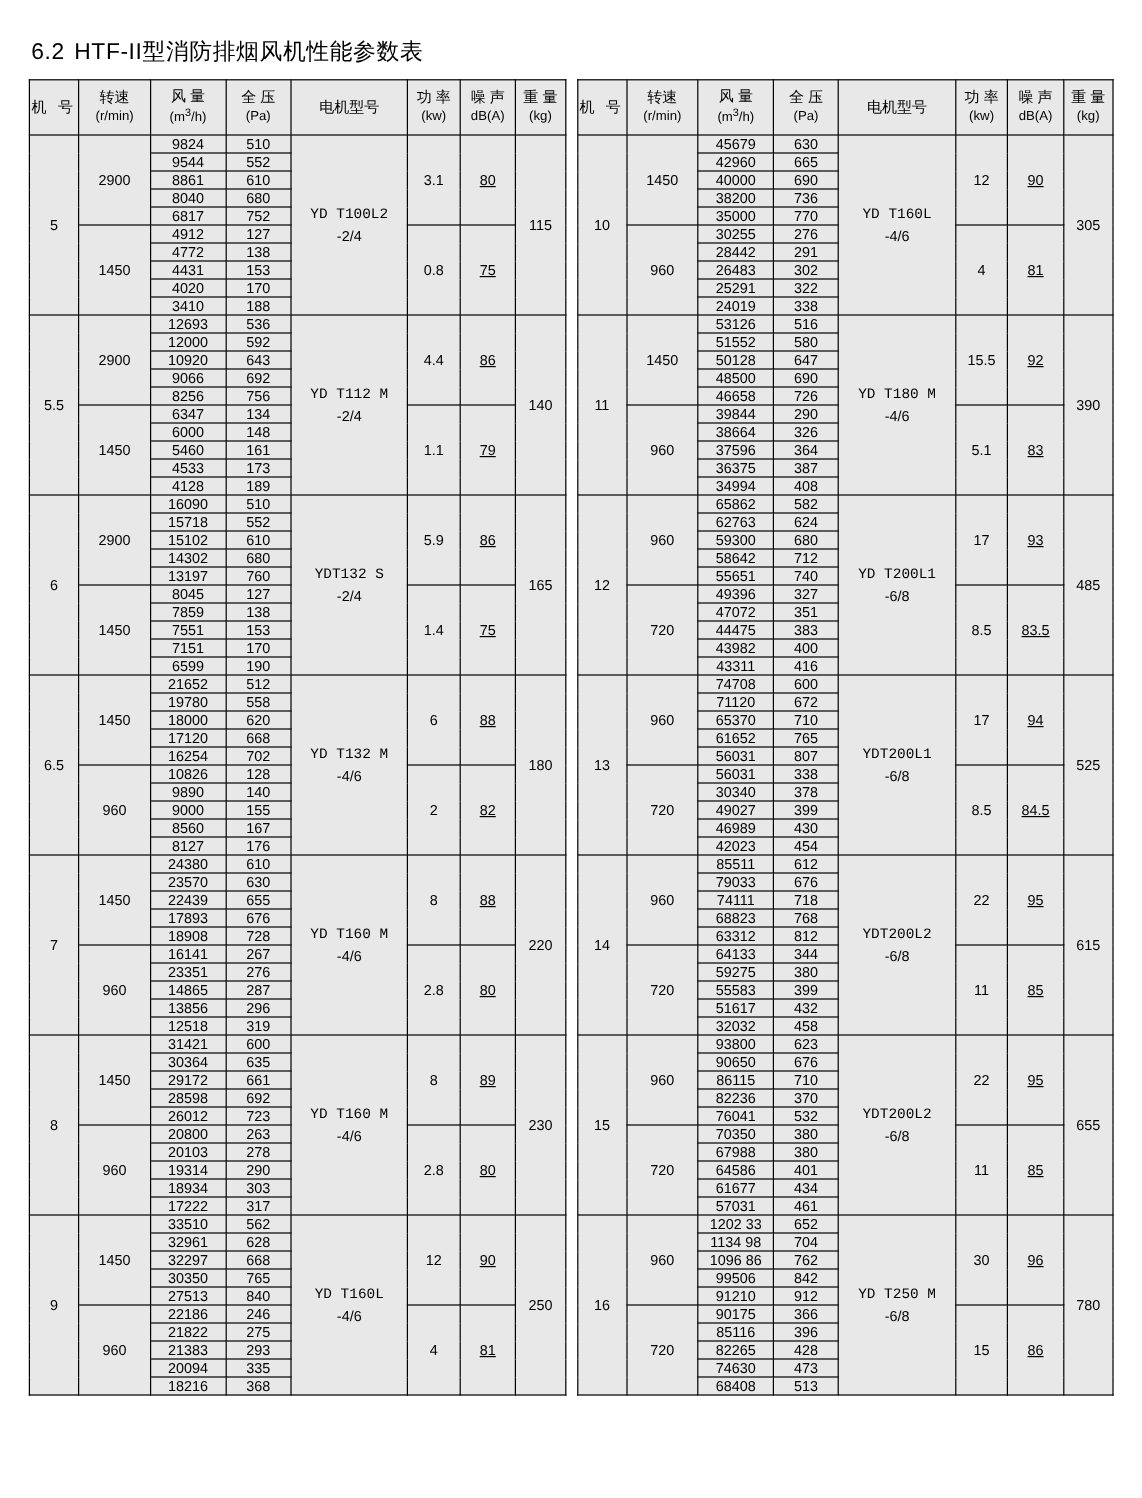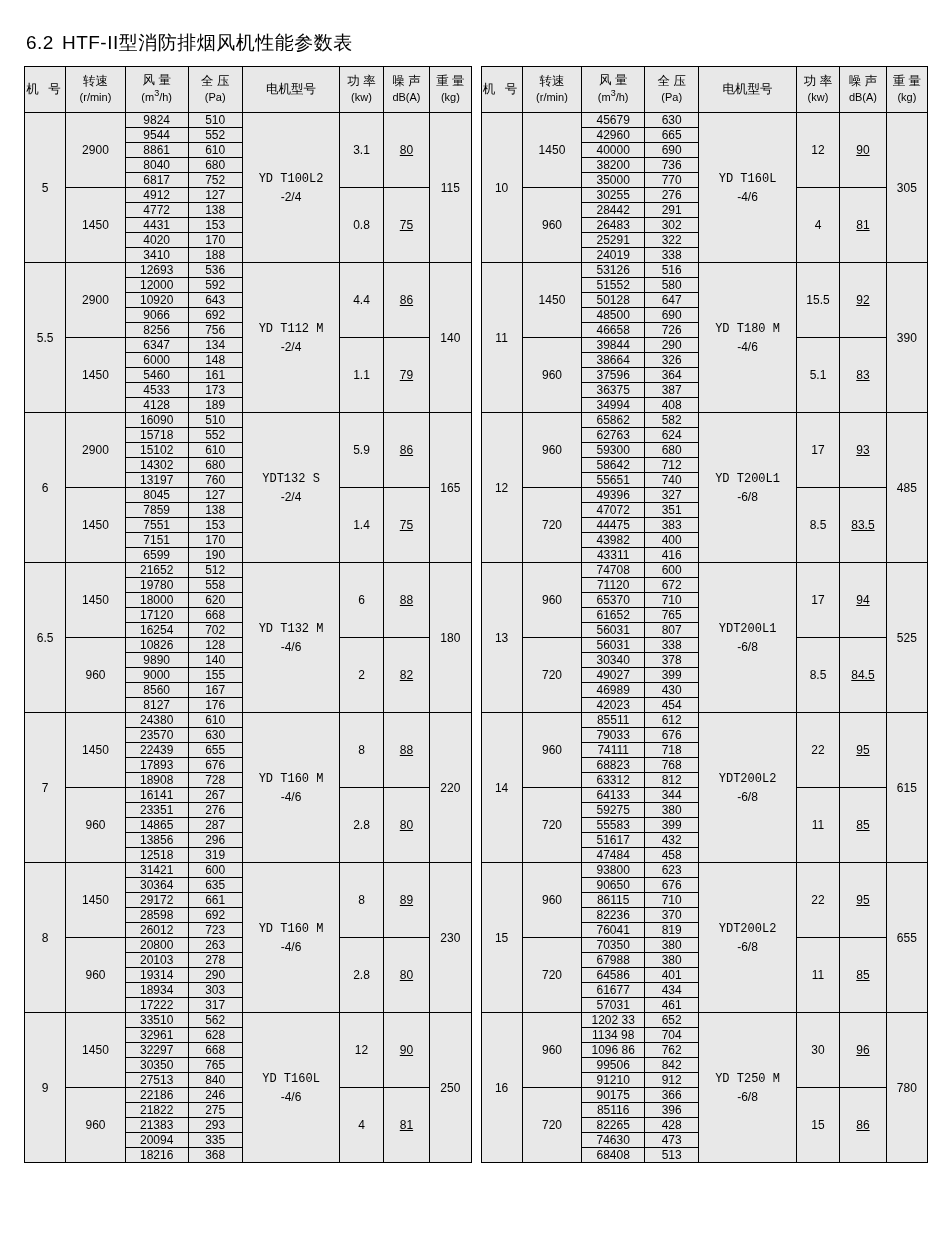--- a/index.html
+++ b/index.html
@@ -750,21 +750,21 @@
           </tr>
           <tr>
             <td class="val flow">55583</td>
             <td class="val press">399</td>
           </tr>
           <tr>
             <td class="val flow">51617</td>
             <td class="val press">432</td>
           </tr>
           <tr>
-            <td class="val flow">47484</td>
+            <td class="val flow">32032</td>
             <td class="val press">458</td>
           </tr>
           <tr>
             <td rowspan="10" class="num-cell">15</td>
             <td rowspan="5" class="speed">960</td>
             <td class="val flow">93800</td>
             <td class="val press">623</td>
             <td rowspan="10" class="motor">
               <span class="motor-l1">YDT200L2</span>
               <span class="motor-l2">-6/8</span>
@@ -780,21 +780,21 @@
           <tr>
             <td class="val flow">86115</td>
             <td class="val press">710</td>
           </tr>
           <tr>
             <td class="val flow">82236</td>
             <td class="val press">370</td>
           </tr>
           <tr>
             <td class="val flow">76041</td>
-            <td class="val press">819</td>
+            <td class="val press">532</td>
           </tr>
           <tr>
             <td rowspan="5" class="speed">720</td>
             <td class="val flow">70350</td>
             <td class="val press">380</td>
             <td rowspan="5" class="power">11</td>
             <td rowspan="5" class="noise">85</td>
           </tr>
           <tr>
             <td class="val flow">67988</td>

